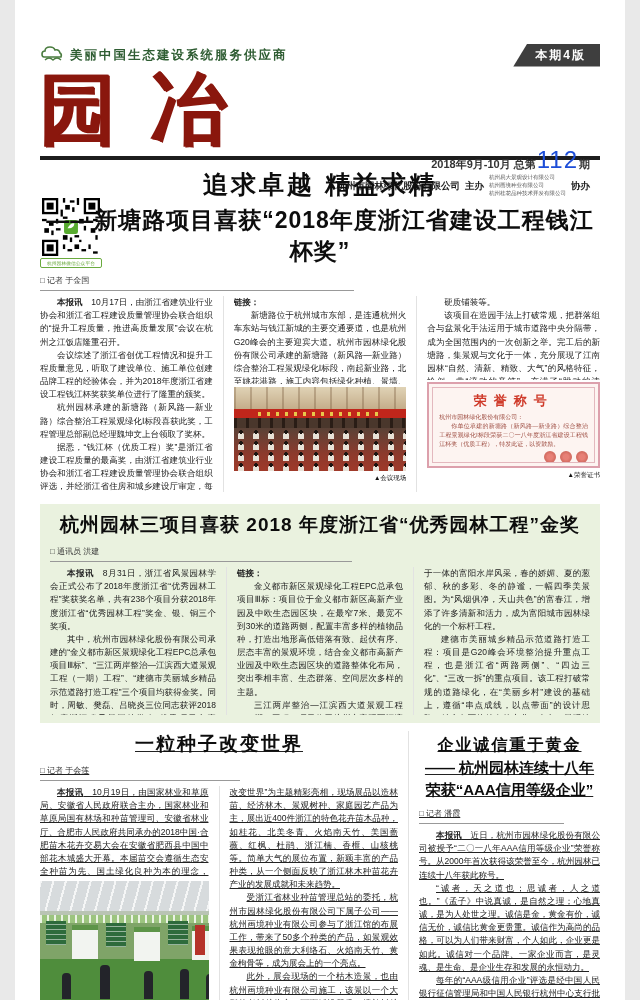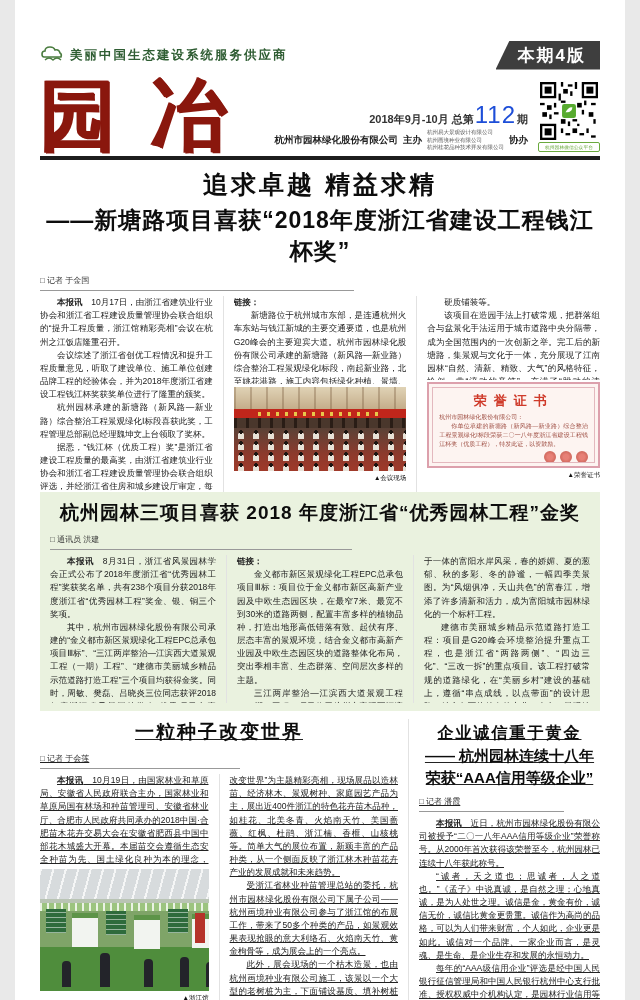--- a/index.html
+++ b/index.html
@@ -7,26 +7,26 @@
   .page {
     width:610px; height:1000px; margin:0 auto; background:#fff;
     padding:44px 25px 0 25px; font-family:"Liberation Sans",sans-serif; color:#222;
     position:relative; overflow:hidden;
   }
   
   .topbar { display:flex; justify-content:space-between; align-items:center; height:22px; }
   .brand { display:flex; align-items:center; gap:6px; }
   .tagline { color:#2f5d33; font-weight:bold; font-size:12.5px; letter-spacing:2px; }
   .badge {
-    background:#3e3e3e; color:#fff; font-size:17px; font-weight:bold;
+    background:#3e3e3e; color:#fff; font-size:12px; font-weight:bold;
     padding:3px 14px 3px 22px; letter-spacing:2px;
     clip-path:polygon(14px 0,100% 0,100% 100%,0 100%);
   }
   
-  .masthead-row { display:flex; align-items:flex-end; margin-top:6px; height:80px; }
+  .masthead-row { display:flex; align-items:flex-start; margin-top:6px; height:80px;flex-direction:column; }
   .masthead {
     font-family:"DejaVu Serif",serif; font-weight:900; font-size:76px; line-height:0.98;
     color:#8a170d; letter-spacing:34px; white-space:nowrap;
     text-shadow:1px 1px 0 #8a170d, -1px 0 0 #8a170d; transform:scaleY(1.02);
   }
   .pub-info { margin-left:auto; text-align:right; padding-right:10px; }
   .issue-line { display:flex; justify-content:flex-end; align-items:baseline; gap:1px; }
   .issue-pre { font-size:11px; font-weight:bold; color:#333; }
   .issue-num { font-size:24px; color:#1d4ed8; font-weight:400; letter-spacing:1px; }
   .pub-type { font-size:17px; color:#4a4a4a; letter-spacing:3px; margin:2px 0 7px; }
@@ -78,21 +78,21 @@
   .cert { margin-top:2px; height:86px; background:#fdf4f1; border:2px solid #dca0ac; padding:3px; }
   .cert-inner { border:1px solid #e3b8be; height:100%; padding:3px 6px; overflow:hidden; }
   .cert-title { font-family:"DejaVu Serif",serif; text-align:center; color:#cf3a2a;
     font-weight:bold; font-size:13px; letter-spacing:7px; }
   .cert-org { font-size:6px; color:#9c4a3f; margin-top:2px; }
   .cert-body { font-size:6px; color:#9c4a3f; text-indent:2em; text-align:justify; line-height:1.5; }
   .seals { display:flex; justify-content:flex-end; gap:4px; margin-top:2px; }
   .seal { width:12px; height:12px; border-radius:50%;
     background:radial-gradient(circle,#e05a4e 30%,#c0392b 70%); opacity:.75; }
   
-  .a2 { background:#eaf2df; margin-top:0; padding:8px 10px 8px; }
+  .a2 { background:#eaf2df; margin-top:12px; padding:8px 10px 8px; }
   .a2 .h-mid { font-size:19px; letter-spacing:1px; }
   .a2-cols { height:148px; }
   
   .bottom { display:flex; margin-top:8px;text-decoration:underline; }
   .a3 { flex:1; min-width:0; padding-right:10px; }
   .a4 { width:192px; flex:0 0 192px; border-left:1px solid #e2e2e2; padding-left:10px; }
   .a3 .h-mid { font-size:19px; letter-spacing:2px; }
   .a3 .h-sub2 { font-size:14px; margin-top:2px; }
   .a3-cols { height:232px; }
   .a3-c1-clip { max-height:92px; }
@@ -198,21 +198,21 @@
   </div>
 
   <div class="rule"></div>
 
   <section>
     <div class="headline h-big">追求卓越 精益求精</div>
     <div class="headline h-sub">——新塘路项目喜获“2018年度浙江省建设工程钱江杯奖”</div>
     <div class="byline">□ 记者 于金国</div>
     <div class="cols a1-cols">
       <div class="col">
-        <p class="para"><b class="lead">本报讯</b><span>　10月17日，由浙江省建筑业行业协会和浙江省工程建设质量管理协会联合组织的“提升工程质量，浙江馆精彩亮相”会议在杭州之江饭店隆重召开。</span></p>
+        <p class="para"><b class="lead">本报讯</b><span>　10月17日，由浙江省建筑业行业协会和浙江省工程建设质量管理协会联合组织的“提升工程质量，推进高质量发展”会议在杭州之江饭店隆重召开。</span></p>
         <p class="para">会议综述了浙江省创优工程情况和提升工程质量意见，听取了建设单位、施工单位创建品牌工程的经验体会，并为2018年度浙江省建设工程钱江杯奖获奖单位进行了隆重的颁奖。</p>
         <p class="para">杭州园林承建的新塘路（新风路—新业路）综合整治工程景观绿化Ⅰ标段喜获此奖，工程管理总部副总经理魏坤文上台领取了奖杯。</p>
         <p class="para">据悉，“钱江杯（优质工程）奖”是浙江省建设工程质量的最高奖，由浙江省建筑业行业协会和浙江省工程建设质量管理协会联合组织评选，并经浙江省住房和城乡建设厅审定，每年评审一次，获奖工程的质量达到省内先进水平并具有较好的经济效益和社会效益。2018年，共有118项工程获此奖项。</p>
       </div>
       <div class="col">
         <div class="clip a1-c2-clip">
           <p class="link-label">链接：</p>
           <p class="para">新塘路位于杭州城市东部，是连通杭州火车东站与钱江新城的主要交通要道，也是杭州G20峰会的主要迎宾大道。杭州市园林绿化股份有限公司承建的新塘路（新风路—新业路）综合整治工程景观绿化Ⅰ标段，南起新业路，北至姚花港路，施工内容包括绿化种植、景墙、土方工程、</p>
         </div>
         <div class="photo1">
@@ -225,21 +225,21 @@
         </div>
         <div class="pcap">▲会议现场</div>
       </div>
       <div class="col">
         <div class="clip a1-c3-clip">
           <p class="para">硬质铺装等。</p>
           <p class="para">该项目在造园手法上打破常规，把群落组合与盆景化手法运用于城市道路中央分隔带，成为全国范围内的一次创新之举。完工后的新塘路，集景观与文化于一体，充分展现了江南园林“自然、清新、精致、大气”的风格特征，恰似一曲“流动的音符”，充满了“跳动的诗意”，在杭州的城市园林建设中留下了浓墨重彩的一笔，成为城市道路景观创新的典范之作。</p>
         </div>
         <div class="cert">
           <div class="cert-inner">
-            <div class="cert-title">荣誉证书</div>
+            <div class="cert-title">荣誉称号</div>
             <p class="cert-org">杭州市园林绿化股份有限公司：</p>
             <p class="cert-body">你单位承建的新塘路（新风路—新业路）综合整治工程景观绿化Ⅰ标段荣获二〇一八年度浙江省建设工程钱江杯奖（优质工程），特发此证，以资鼓励。</p>
             <div class="seals">
               <span class="seal"></span>
               <span class="seal"></span>
               <span class="seal"></span>
             </div>
           </div>
         </div>
         <div class="pcap">▲荣誉证书</div>

